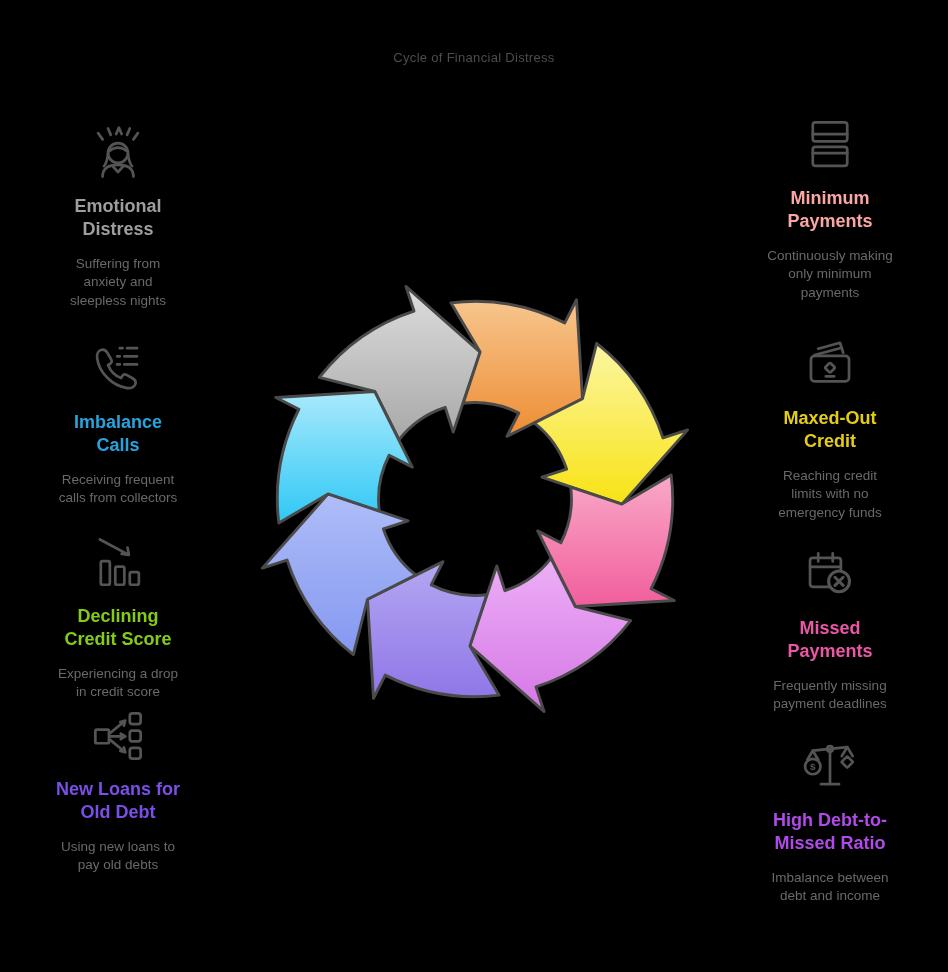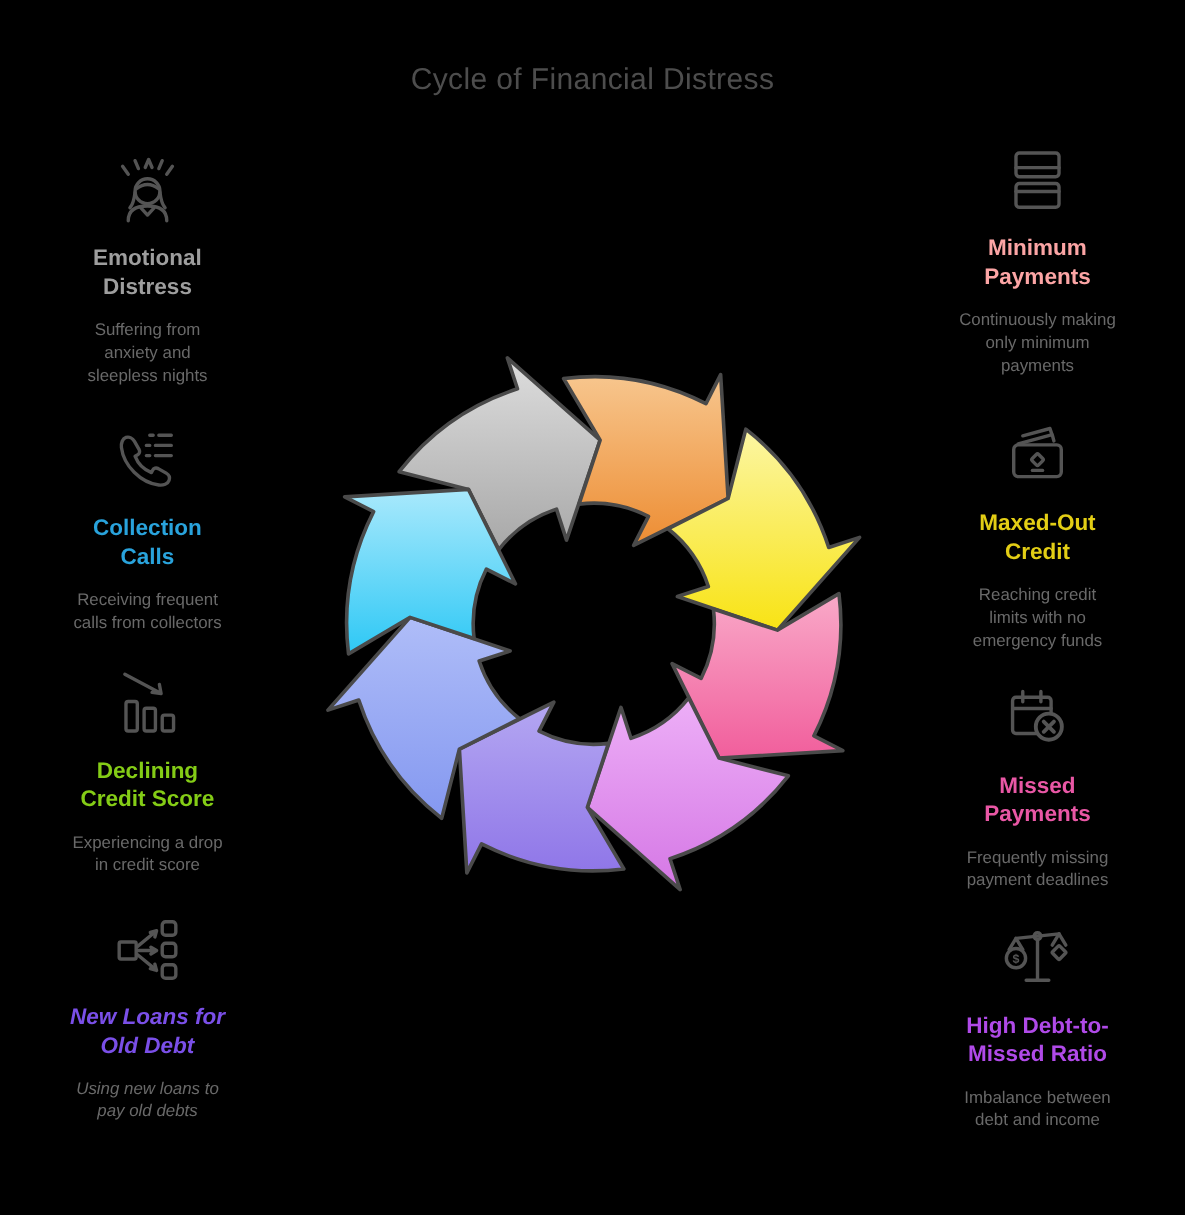--- a/index.html
+++ b/index.html
@@ -3,33 +3,33 @@
 <meta charset="utf-8">
 <style>
   html,body{margin:0;padding:0;}
   body{
     width:948px;height:972px;position:relative;overflow:hidden;
     background:#000000;
     font-family:"Liberation Sans", sans-serif;
   }
   .title{
     position:absolute;top:50px;left:0;width:948px;text-align:center;
-    font-size:24px;font-weight:500;letter-spacing:.3px;color:#4d4d4d;
+    font-size:13px;font-weight:500;letter-spacing:.3px;color:#4d4d4d;
   }
   .item{
     position:absolute;width:188px;
     display:flex;flex-direction:column;align-items:center;text-align:center;
   }
   .icon{height:58px;display:flex;align-items:flex-end;justify-content:center;}
   .icon svg{fill:none;stroke:#545454;stroke-width:3;stroke-linecap:round;stroke-linejoin:round;}
   .icon svg text{stroke:none;fill:#545454;font-weight:bold;font-size:11px;}
   .heading{margin-top:13px;font-size:18px;font-weight:bold;line-height:1.3;white-space:pre-line;}
   .desc{margin-top:13px;font-size:13.5px;line-height:1.37;color:#696969;white-space:pre-line;}
   
-  .l1{left:24px;top:124px;} .l2{left:24px;top:340px;} .l3{left:24px;top:534px;} .l4{left:24px;top:731px;font-style:italic;}
+  .l1{left:24px;top:124px;} .l2{left:24px;top:340px;} .l3{left:24px;top:534px;} .l4{left:24px;top:707px;}
   
   .r1{left:736px;top:116px;} .r2{left:736px;top:336px;} .r3{left:736px;top:546px;} .r4{left:736px;top:738px;}
   #cycle-svg{position:absolute;left:234px;top:258px;}
 </style>
 </head>
 <body>
 
 <div class="title" style="color: rgb(77, 77, 77);">Cycle of Financial Distress</div>
 
 <svg id="cycle-svg" width="482" height="482" viewBox="-250 -250 500 500">
@@ -95,21 +95,21 @@
 sleepless nights</div>
 </div>
 
 <div class="item l2">
   <div class="icon">
     <svg width="58" height="58" viewBox="0 0 64 64">
       <path d="M34 9 H37 M42 9 H53 M31 18 H34 M39 18 H53 M31 27 H34 M39 27 H53"></path>
       <path d="M13 11 C10 12 8.5 16 9 20 C11 36 26 51 42 53 C46 53.5 50 52 51 49 C52 46.5 51 44 48.5 42.5 L41.5 38.5 C39.5 37.5 37.5 38 36.5 40 L35.5 42 C29 39.5 23.5 34 21 27.5 L23 26.5 C25 25.5 25.5 23.5 24.5 21.5 L20.5 14.5 C19 12 16 10 13 11 Z"></path>
     </svg>
   </div>
-  <div class="heading" style="color: rgb(41, 163, 220);">Collection
+  <div class="heading" style="color: rgb(41, 163, 220);">Imbalance
 Calls</div>
   <div class="desc">Receiving frequent
 calls from collectors</div>
 </div>
 
 <div class="item l3">
   <div class="icon">
     <svg width="58" height="58" viewBox="0 0 64 64">
       <path d="M12 6 L44 23 M44 23 L36 22 M44 23 L42.5 15"></path>
       <rect x="13" y="30" width="10" height="26" rx="2"></rect>

